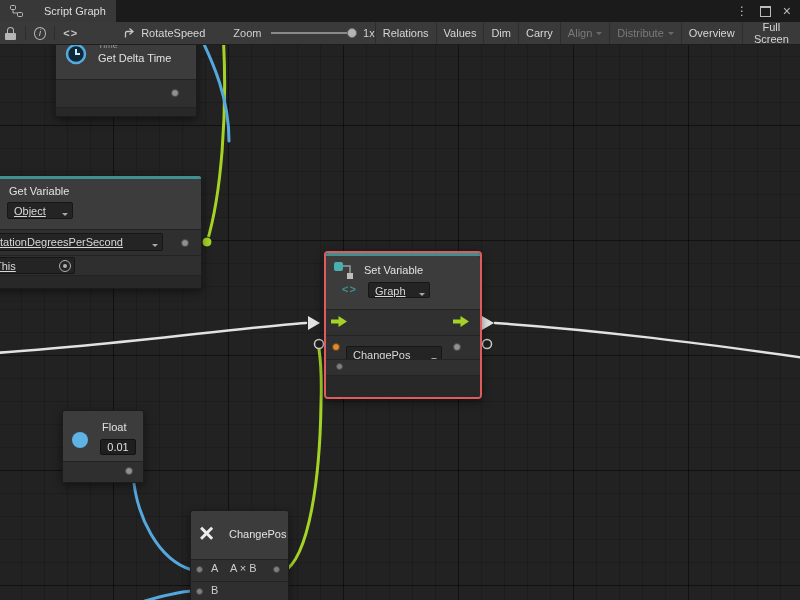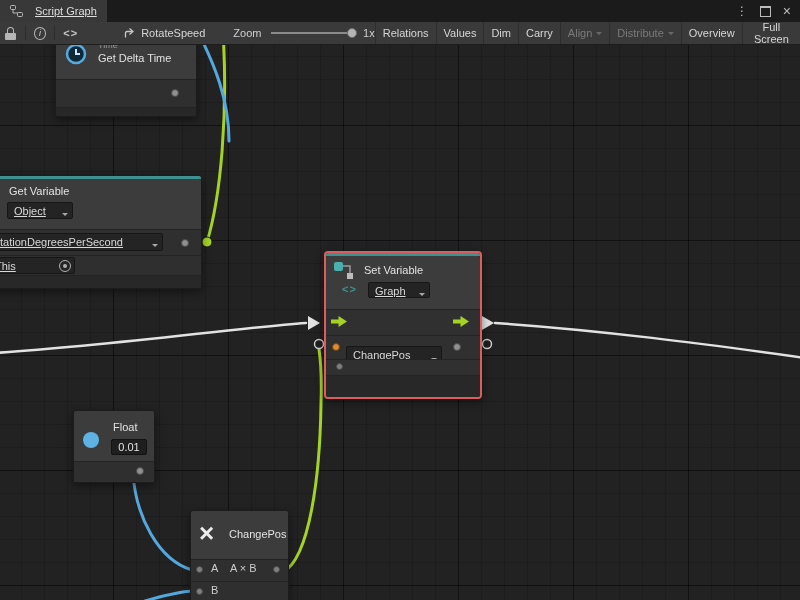--- a/index.html
+++ b/index.html
@@ -3,22 +3,22 @@
 <meta charset="utf-8">
 <style>
   html,body{margin:0;padding:0;}
   body{width:800px;height:600px;overflow:hidden;background:#212121;
        font-family:"Liberation Sans", sans-serif;}
   .window{position:relative;width:800px;height:600px;background:#212121;}
 
   
   .tabstrip{position:absolute;top:0;left:0;right:0;height:22px;background:#1b1b1b;
             display:flex;align-items:center;z-index:20;}
-  .tab{display:flex;align-items:center;gap:12px;background:#383838;height:22px;
-       padding:0 10px;font-size:11px;color:#dedede;text-decoration:underline;}
+  .tab{display:flex;align-items:center;gap:21px;background:#383838;height:22px;
+       padding:0 10px;font-size:11px;color:#dedede;}
   .tab-icon{display:block;}
   .win-controls{margin-left:auto;display:flex;align-items:center;gap:12px;
                 padding-right:9px;color:#bdbdbd;}
   .menu-glyph{font-size:12px;line-height:22px;}
   .maxbox{width:9px;height:8px;border:1px solid #bdbdbd;border-top-width:2px;display:inline-block;}
   .close-glyph{font-size:14px;line-height:22px;}
 
   
   .toolbar{position:absolute;top:22px;left:0;right:0;height:22px;background:#3a3a3a;
            border-bottom:1px solid #1d1d1d;display:flex;align-items:center;z-index:20;
@@ -252,21 +252,21 @@
       <div class="dd" style="left:20px;top:85px;width:96px;height:36px;margin-top:8px;">
         <span class="dd-text">ChangePos</span>
         <span class="caret" style="top:7px;"></span>
       </div>
       <span class="pdot" style="left:127px;top:90px;"></span>
       <div class="nrow" style="top:106px;height:16px;background:#303030;"></div>
       <span class="pdot sm" style="left:10px;top:110px;"></span>
       <div class="ftr" style="top:122px;"></div>
     </div>
 
-    <div class="node" style="left:73px;top:366px;width:80px;height:71px;">
+    <div class="node" style="left:62px;top:366px;width:80px;height:71px;">
       <div class="hdr" style="top:0;height:50px;"></div>
       <span class="circle-icon" style="left:9px;top:21px;width:16px;height:16px;"></span>
       <span class="ntitle" style="left:39px;top:10px;">Float</span>
       <div class="valbox" style="left:37px;top:28px;width:36px;height:16px;line-height:15px;"><span>0.01</span></div>
       <div class="nrow" style="top:50px;height:21px;"></div>
       <span class="pdot" style="left:62px;top:56px;"></span>
     </div>
 
     <div class="node" style="left:190px;top:466px;width:97px;height:104px;">
       <div class="hdr" style="top:0;height:48px;"></div>

